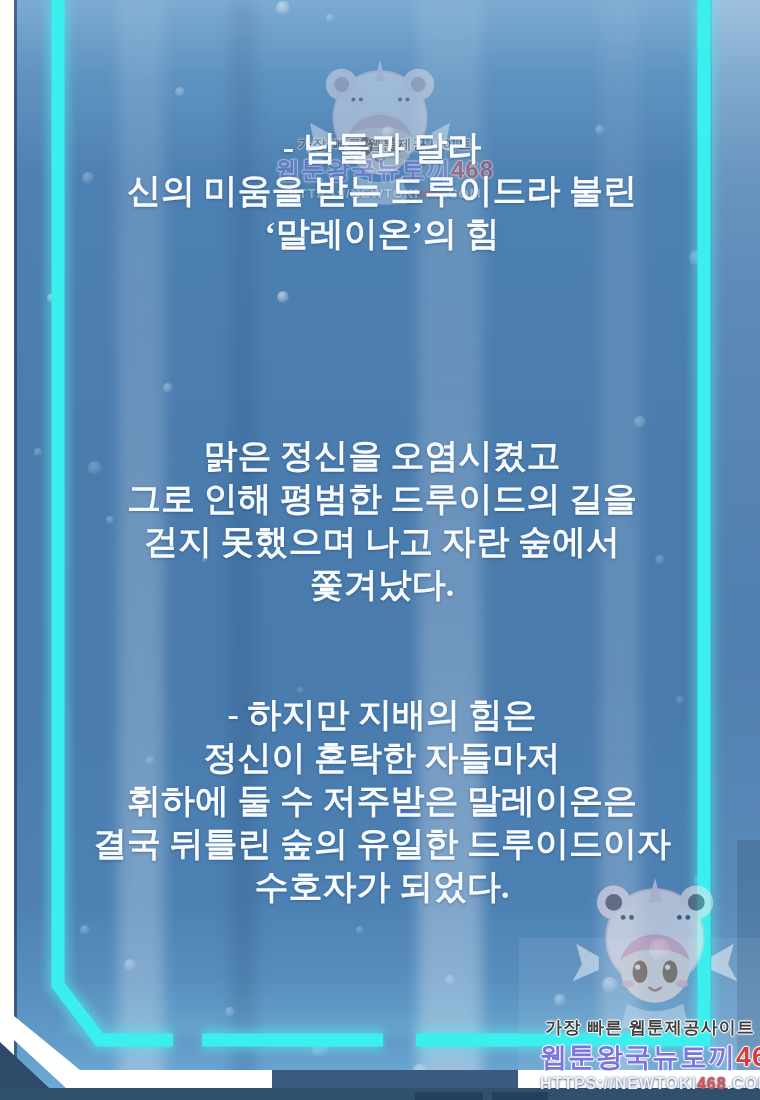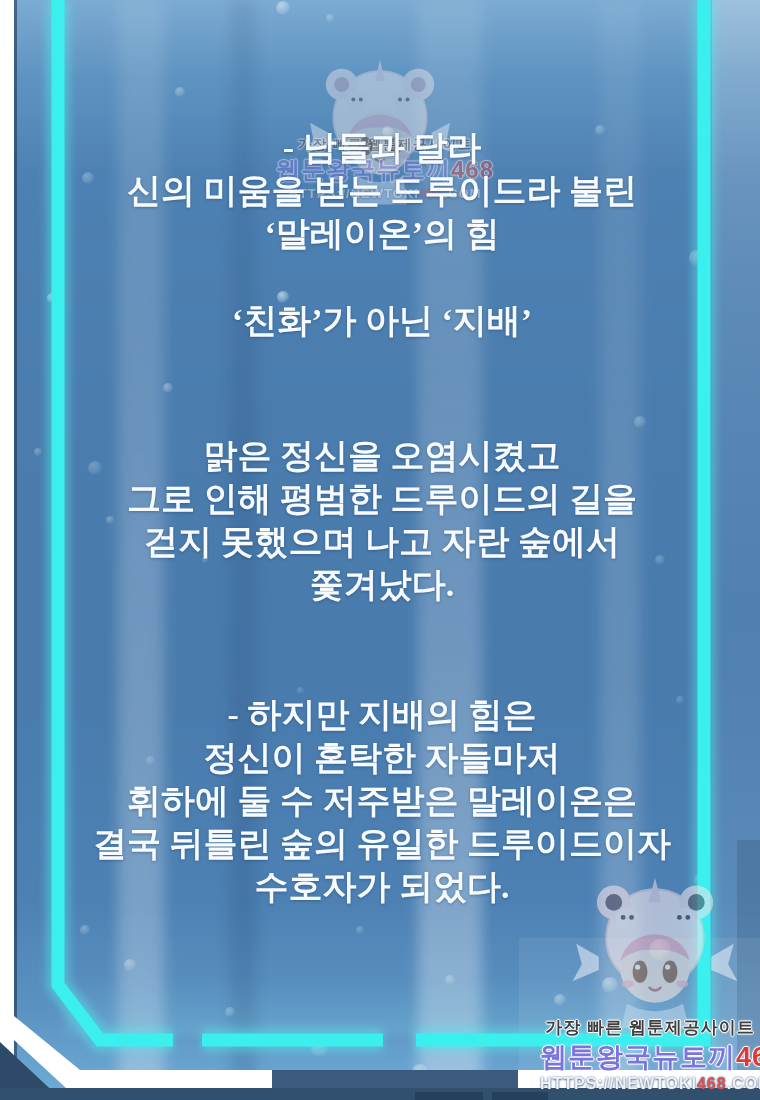--- a/index.html
+++ b/index.html
@@ -187,21 +187,20 @@
     <div class="wm-site"><span>웹툰왕국뉴토끼</span><span class="num">468</span></div>
     <div class="wm-url"><span>HTTPS://NEWTOKI</span><span class="num">468</span><span>.COM</span></div>
   </div>
 
   <div class="textcol" style="top:126px;">
     <div>- 남들과 달라</div>
     <div>신의 미움을 받는 드루이드라 불린</div>
     <div>‘말레이온’의 힘</div>
   </div>
   <div class="textcol" style="top:299px;">
-    <div>‘친화’가 아닌 ‘지배’</div>
   </div>
   <div class="textcol" style="top:434px;">
     <div>맑은 정신을 오염시켰고</div>
     <div>그로 인해 평범한 드루이드의 길을</div>
     <div>걷지 못했으며 나고 자란 숲에서</div>
     <div>쫓겨났다.</div>
   </div>
   <div class="textcol" style="top:693px;">
     <div>- 하지만 지배의 힘은</div>
     <div>정신이 혼탁한 자들마저</div>

